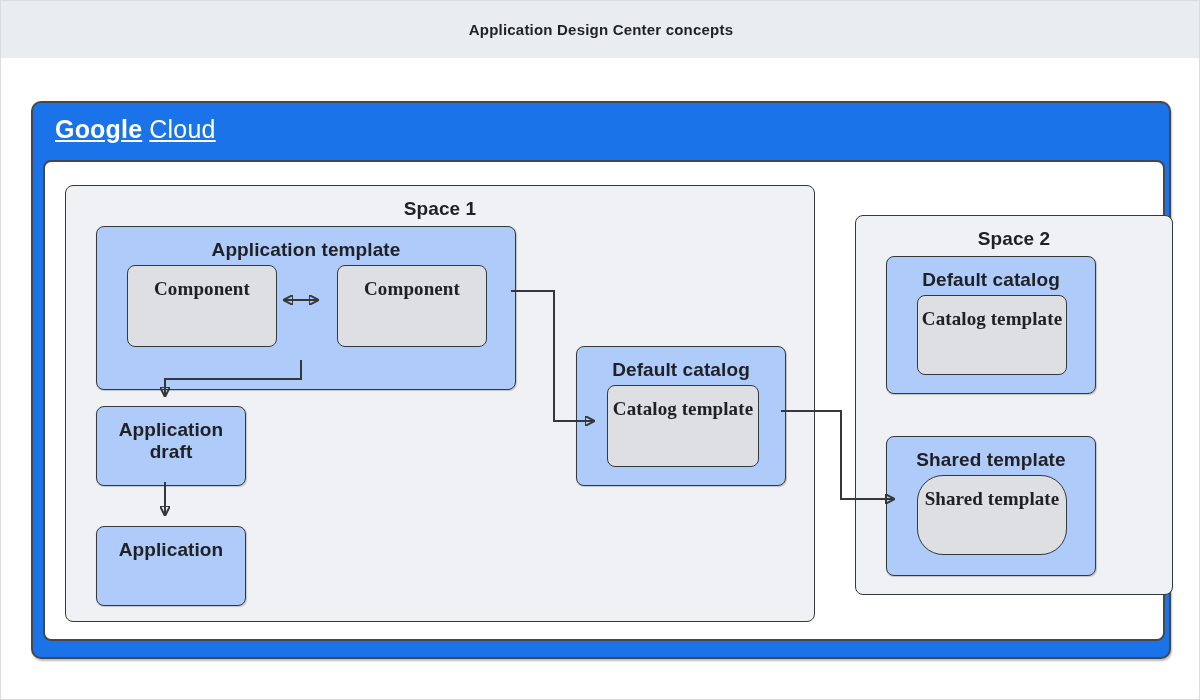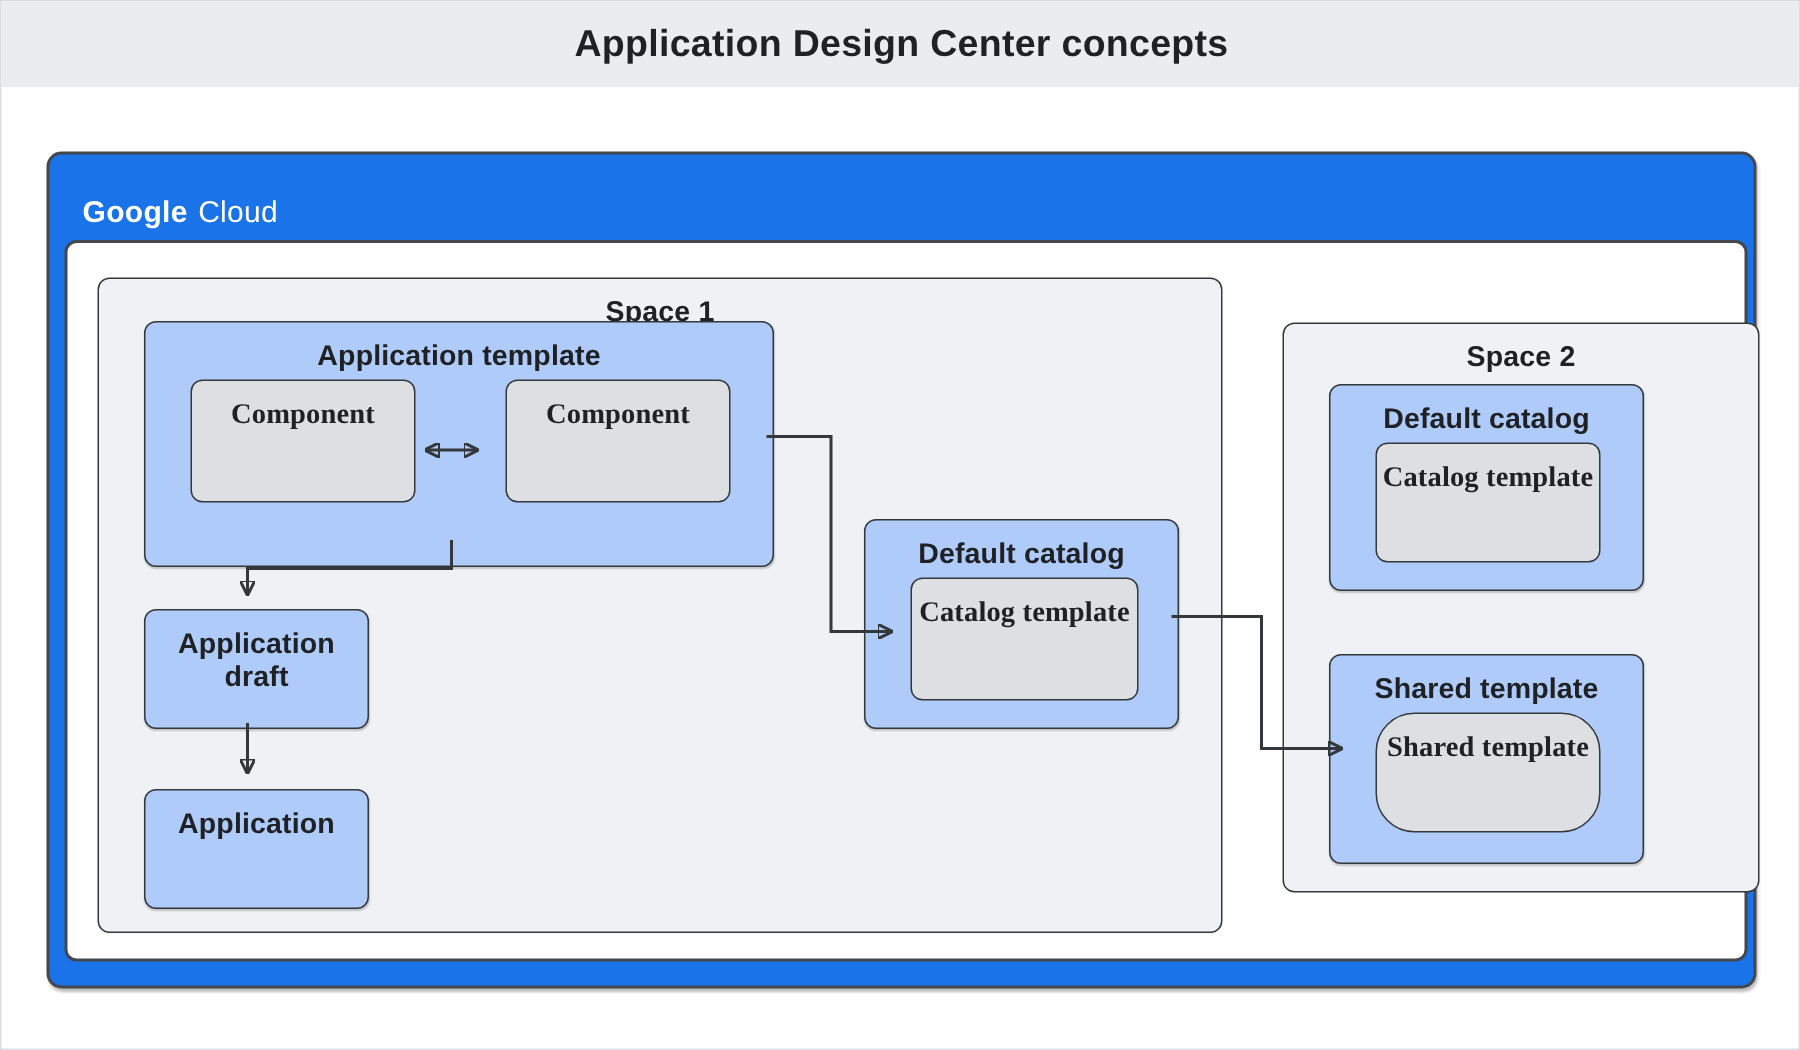--- a/index.html
+++ b/index.html
@@ -25,33 +25,33 @@
     width:1200px;height:700px;
     background:#ffffff;
     border:1px solid var(--page-border);
     overflow:hidden;
   }
   .banner{
     position:absolute;left:0;top:0;width:1200px;height:57px;
     background:var(--banner-bg);
   }
   .banner h1{
-    font-size:25px;font-weight:700;color:#1f2125;
+    font-size:15px;font-weight:700;color:#1f2125;
     text-align:center;line-height:57px;letter-spacing:.2px;
   }
   .gcp-frame{
     position:absolute;left:30px;top:100px;width:1140px;height:558px;
     background:var(--google-blue);
     border:2px solid var(--frame-border);
     border-radius:10px;
     box-shadow:1px 2px 2px rgba(60,64,67,.35);
   }
   .gcp-logo{
-    position:absolute;left:22px;top:28px;
-    color:#ffffff;font-size:20px;letter-spacing:.2px;
+    position:absolute;left:22px;top:12px;
+    color:#ffffff;font-size:25px;letter-spacing:.2px;text-decoration:underline;
   }
   .gcp-logo .g1{font-weight:700;}
   .gcp-logo .g2{font-weight:400;margin-left:7px;}
   .panel{
     position:absolute;left:10px;top:57px;width:1122px;height:481px;
     background:var(--panel-bg);
     border:2px solid var(--frame-border);
     border-radius:8px;
   }
   .space{
@@ -75,21 +75,21 @@
     border:1.5px solid var(--box-border);
     border-radius:8px;
     font-family:Liberation Serif, serif;
   }
   .box-title{
     padding-top:12px;text-align:center;
     font-size:19px;font-weight:700;color:var(--text);
     letter-spacing:.1px;
   }
   
-  .app-template{left:30px;top:28px;width:420px;height:164px;}
+  .app-template{left:30px;top:40px;width:420px;height:164px;}
   .comp1{left:30px;top:38px;width:150px;height:82px;}
   .comp2{left:240px;top:38px;width:150px;height:82px;}
   .app-draft{left:30px;top:220px;width:150px;height:80px;}
   .app-box{left:30px;top:340px;width:150px;height:80px;}
   .default-catalog-1{left:510px;top:160px;width:210px;height:140px;}
   .catalog-template-1{left:30px;top:38px;width:152px;height:82px;}
   
   .default-catalog-2{left:30px;top:40px;width:210px;height:138px;}
   .catalog-template-2{left:30px;top:38px;width:150px;height:80px;}
   .shared-catalog{left:30px;top:220px;width:210px;height:140px;}

